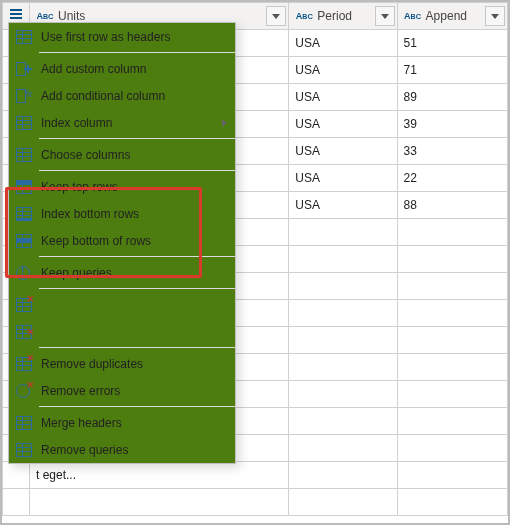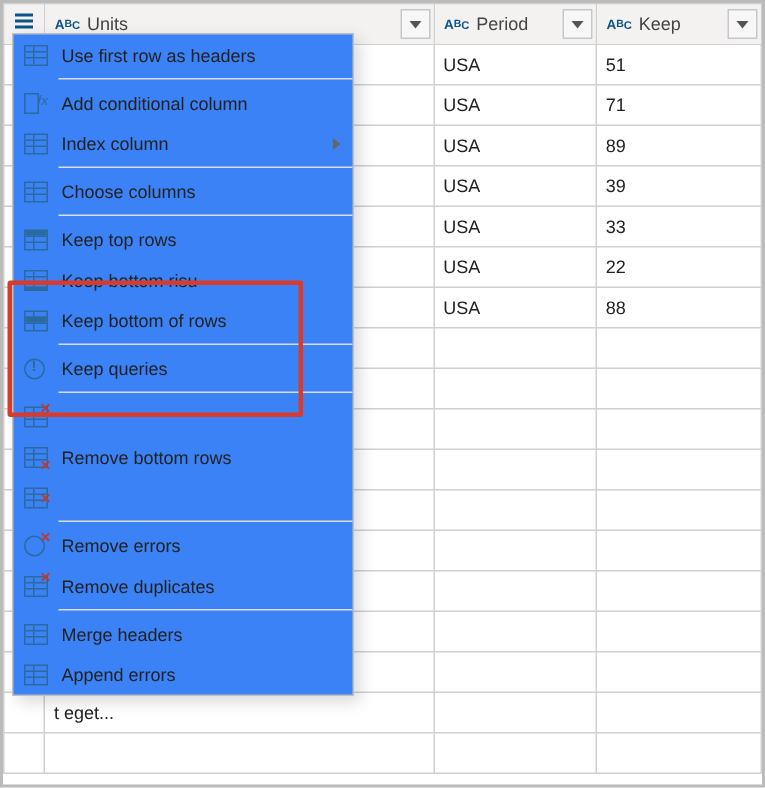--- a/index.html
+++ b/index.html
@@ -75,21 +75,21 @@
       linear-gradient(#0c5388,#0c5388) 0 0/100% 2px no-repeat,
       linear-gradient(#0c5388,#0c5388) 0 4px/100% 2px no-repeat,
       linear-gradient(#0c5388,#0c5388) 0 8px/100% 2px no-repeat;
   }
 
   
   .ctx {
     position:absolute;
     left:6px; top:20px;
     width:226px;
-    background:#3b82f6;
+    background:#4d7c0f;
     border:1px solid #bfbfbf;
     box-shadow: 4px 4px 10px rgba(0,0,0,0.15);
     z-index:10;
   }
   .ctx-item{
     display:flex; align-items:center;
     height:27px;
     padding:0 8px 0 6px;
   }
   .ctx-sep{
@@ -179,21 +179,21 @@
             <span class="abc-icon">A<sup>B</sup><sub>C</sub></span>
             <span>Period</span>
           </span>
           <span class="dd-btn">
               <span class="dd-caret"></span>
             </span>
         </th>
         <th class="col-units">
           <span class="th-inner">
             <span class="abc-icon">A<sup>B</sup><sub>C</sub></span>
-            <span>Keep</span>
+            <span>Append</span>
           </span>
           <span class="dd-btn">
               <span class="dd-caret"></span>
             </span>
         </th>
       </tr>
     </thead>
     <tbody>
 
     <tr>
@@ -310,20 +310,26 @@
   <div class="ctx">
     <div class="ctx-item">
       <span class="ctx-ico">
           <span class="ico-row1"></span>
         </span>
       <span class="ctx-label">Use first row as headers</span>
     </div>
     <div class="ctx-sep"></div>
     <div class="ctx-item">
       <span class="ctx-ico">
+          <span class="ico-addcol"></span>
+        </span>
+      <span class="ctx-label">Add custom column</span>
+    </div>
+    <div class="ctx-item">
+      <span class="ctx-ico">
           <span class="ico-condcol"></span>
         </span>
       <span class="ctx-label">Add conditional column</span>
     </div>
     <div class="ctx-item">
       <span class="ctx-ico">
           <span class="ico-index"></span>
         </span>
       <span class="ctx-label">Index column</span>
       <span class="ctx-sub"></span>
@@ -339,21 +345,21 @@
     <div class="ctx-item">
       <span class="ctx-ico">
           <span class="ico-keep-top"></span>
         </span>
       <span class="ctx-label">Keep top rows</span>
     </div>
     <div class="ctx-item">
       <span class="ctx-ico">
           <span class="ico-keep-bottom"></span>
         </span>
-      <span class="ctx-label">Keep bottom risu</span>
+      <span class="ctx-label">Index bottom rows</span>
     </div>
     <div class="ctx-item">
       <span class="ctx-ico">
           <span class="ico-keep-range"></span>
         </span>
       <span class="ctx-label">Keep bottom of rows</span>
     </div>
     <div class="ctx-sep"></div>
     <div class="ctx-item">
       <span class="ctx-ico">
@@ -362,51 +368,45 @@
       <span class="ctx-label">Keep queries</span>
     </div>
     <div class="ctx-sep"></div>
     <div class="ctx-item">
       <span class="ctx-ico">
           <span class="ico-rem-top"></span>
         </span>
     </div>
     <div class="ctx-item">
       <span class="ctx-ico">
-          <span class="ico-rem-bottom"></span>
-        </span>
-      <span class="ctx-label">Remove bottom rows</span>
-    </div>
-    <div class="ctx-item">
-      <span class="ctx-ico">
           <span class="ico-rem-alt"></span>
         </span>
     </div>
     <div class="ctx-sep"></div>
     <div class="ctx-item">
       <span class="ctx-ico">
+          <span class="ico-rem-dup"></span>
+        </span>
+      <span class="ctx-label">Remove duplicates</span>
+    </div>
+    <div class="ctx-item">
+      <span class="ctx-ico">
           <span class="ico-rem-err"></span>
         </span>
       <span class="ctx-label">Remove errors</span>
     </div>
-    <div class="ctx-item">
-      <span class="ctx-ico">
-          <span class="ico-rem-dup"></span>
-        </span>
-      <span class="ctx-label">Remove duplicates</span>
-    </div>
     <div class="ctx-sep"></div>
     <div class="ctx-item">
       <span class="ctx-ico">
           <span class="ico-merge"></span>
         </span>
       <span class="ctx-label">Merge headers</span>
     </div>
     <div class="ctx-item">
       <span class="ctx-ico">
           <span class="ico-append"></span>
         </span>
-      <span class="ctx-label">Append errors</span>
+      <span class="ctx-label">Remove queries</span>
     </div>
   </div>
 
   <div class="highlight"></div>
 </div>
 
 </body></html>

